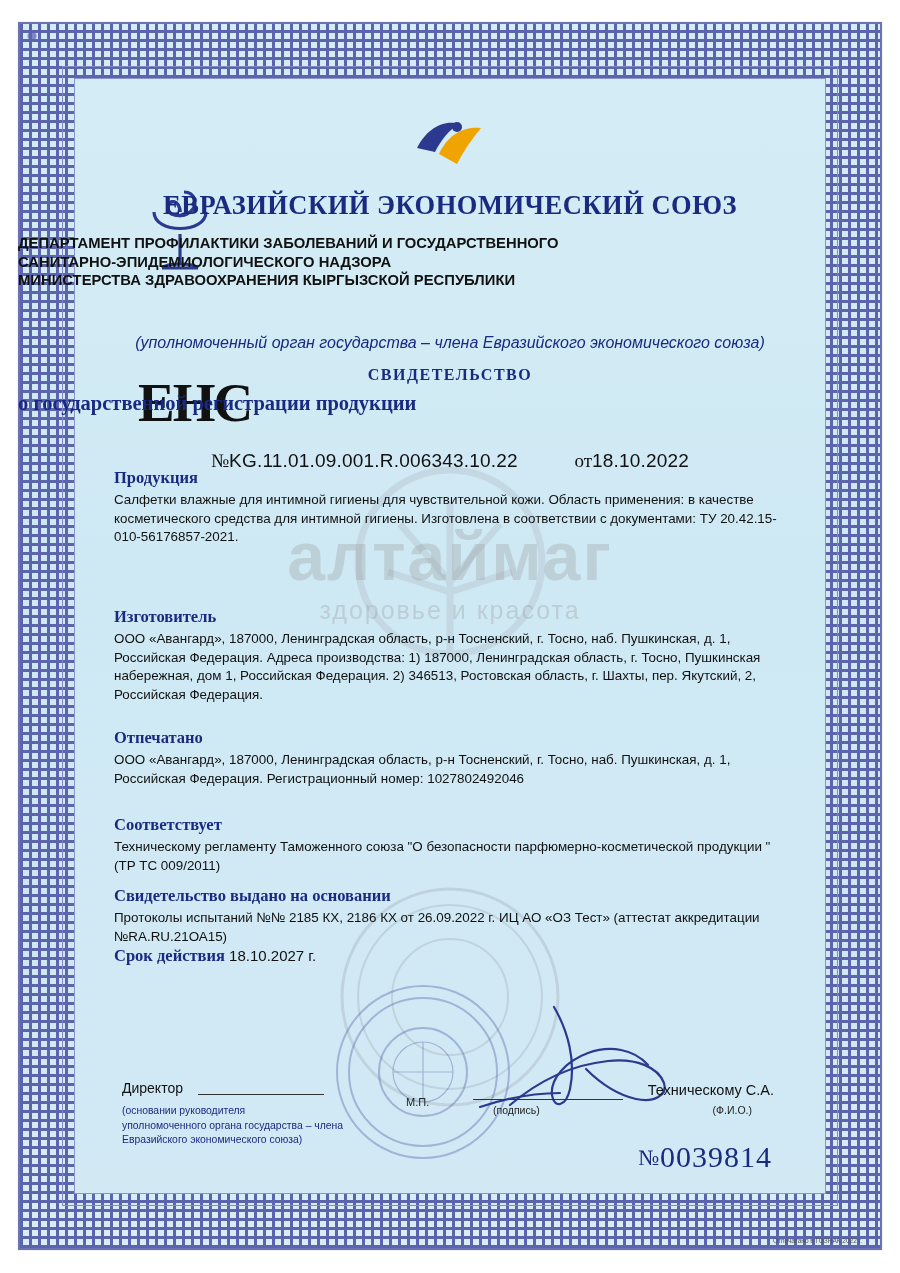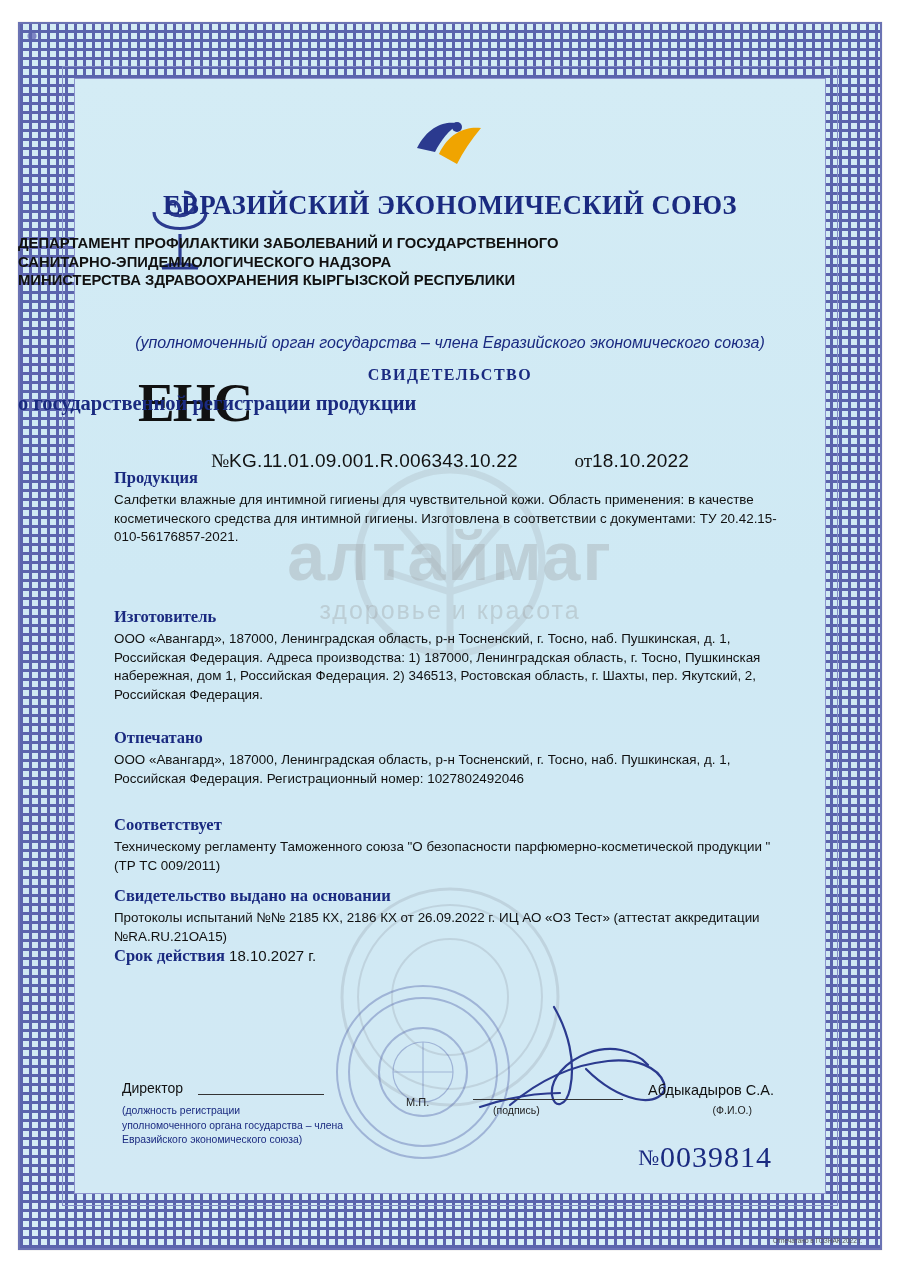--- a/index.html
+++ b/index.html
@@ -445,30 +445,30 @@
         <g fill="none" stroke="#2b3a8f" stroke-width="2.2" stroke-linecap="round">
           <path d="M96 20 C110 44, 118 74, 112 102 C108 120, 96 122, 94 108 C92 92, 108 74, 130 66 C152 58, 176 62, 190 78"></path>
           <path d="M52 118 C78 96, 112 78, 150 74 C178 71, 200 80, 206 96 C210 108, 196 116, 178 112 C156 107, 140 94, 128 82"></path>
           <path d="M22 120 C46 112, 74 106, 102 106"></path>
         </g>
       </svg>
 
       <div class="sig-director">Директор</div>
       <div class="sig-line-1"></div>
       <div class="sig-caption">
-        <div>(должность регистрации</div>
+        <div>(основании руководителя</div>
         <div>уполномоченного органа государства – члена</div>
         <div>Евразийского экономического союза)</div>
       </div>
 
       <div class="mp">М.П.</div>
       <div class="sig-line-2"></div>
       <div class="sig-sub-podpis">(подпись)</div>
 
-      <div class="sig-name">Абдыкадыров С.А.</div>
+      <div class="sig-name">Техническому С.А.</div>
       <div class="sig-fio">(Ф.И.О.)</div>
 
       <div class="serial">
         <span class="no">№</span><span>0039814</span>
       </div>
 
       <div class="print-note">Отпечатано в ГОЗНАК 2022 г.</div>
     </div>
   </div>
 </div>

